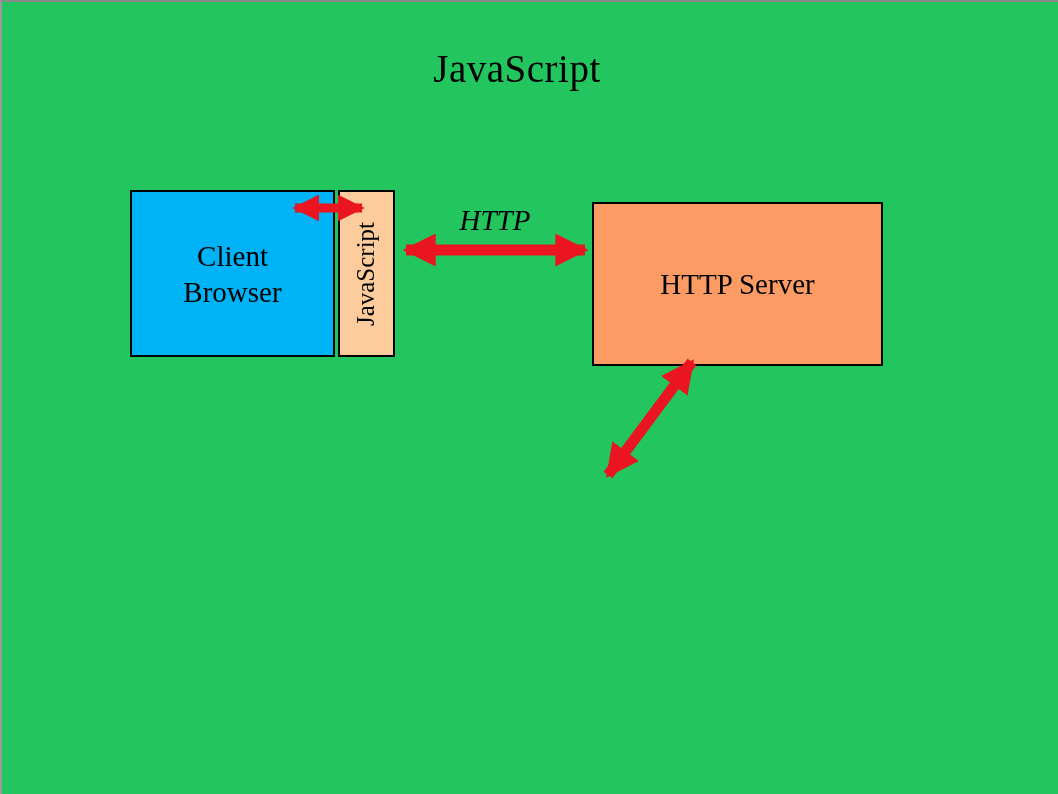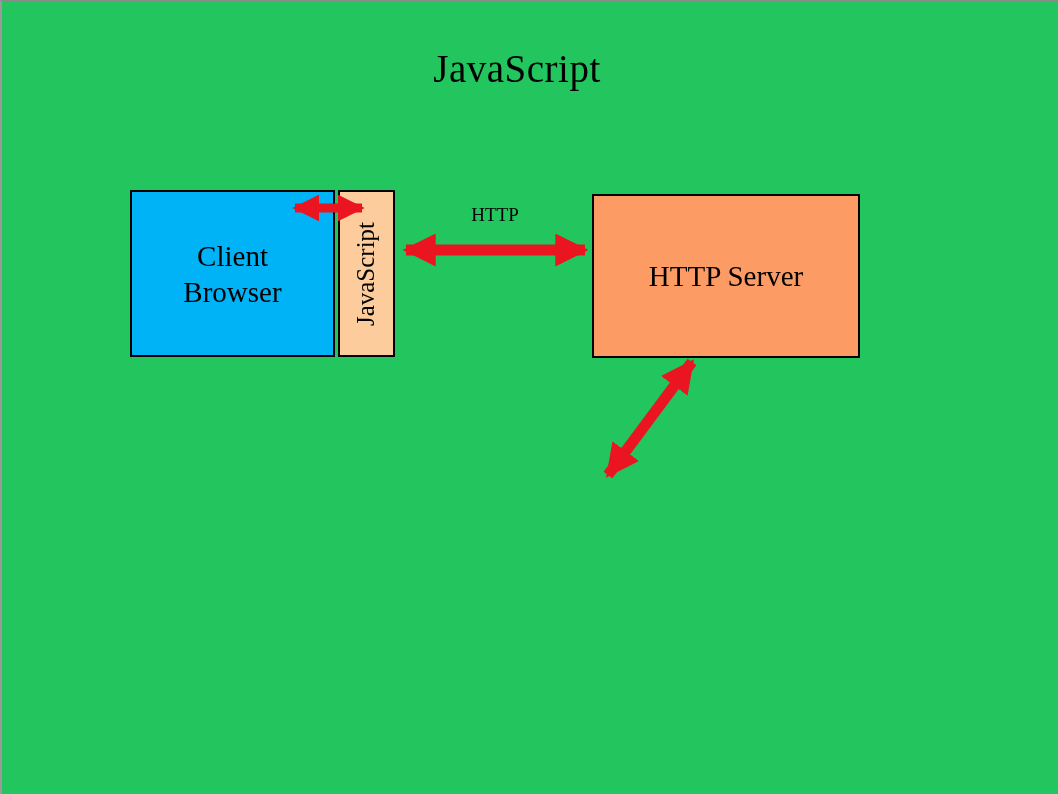--- a/index.html
+++ b/index.html
@@ -33,34 +33,35 @@
     display: flex;
     align-items: center;
     justify-content: center;
     text-align: center;
     font-size: 29px;
     line-height: 36px;
     white-space: pre-line;
   }
   .node-client   { left: 128px; top: 188px; width: 205px; height: 167px; }
   .node-jsstrip  { left: 336px; top: 188px; width: 57px;  height: 167px; }
-  .node-server   { left: 590px; top: 192px; width: 268px; height: 164px; }
+  .node-server   { left: 590px; top: 200px; width: 291px; height: 164px; }
   .node-extern   { left: 484px; top: 482px; width: 264px; height: 185px; }
   .vertical-label {
     transform: rotate(-90deg);
     white-space: nowrap;
     font-size: 25px;
   }
   .edge-label {
     position: absolute;
     left: 397px;
     top: 202px;
     width: 192px;
     text-align: center;
-    font-size: 19px;
+    font-size: 29px;
+    font-style: italic;
   }
   .arrows {
     position: absolute;
     left: 0;
     top: 0;
     width: 1058px;
     height: 794px;
     pointer-events: none;
   }
   .arrow-line { stroke: var(--arrow); }

